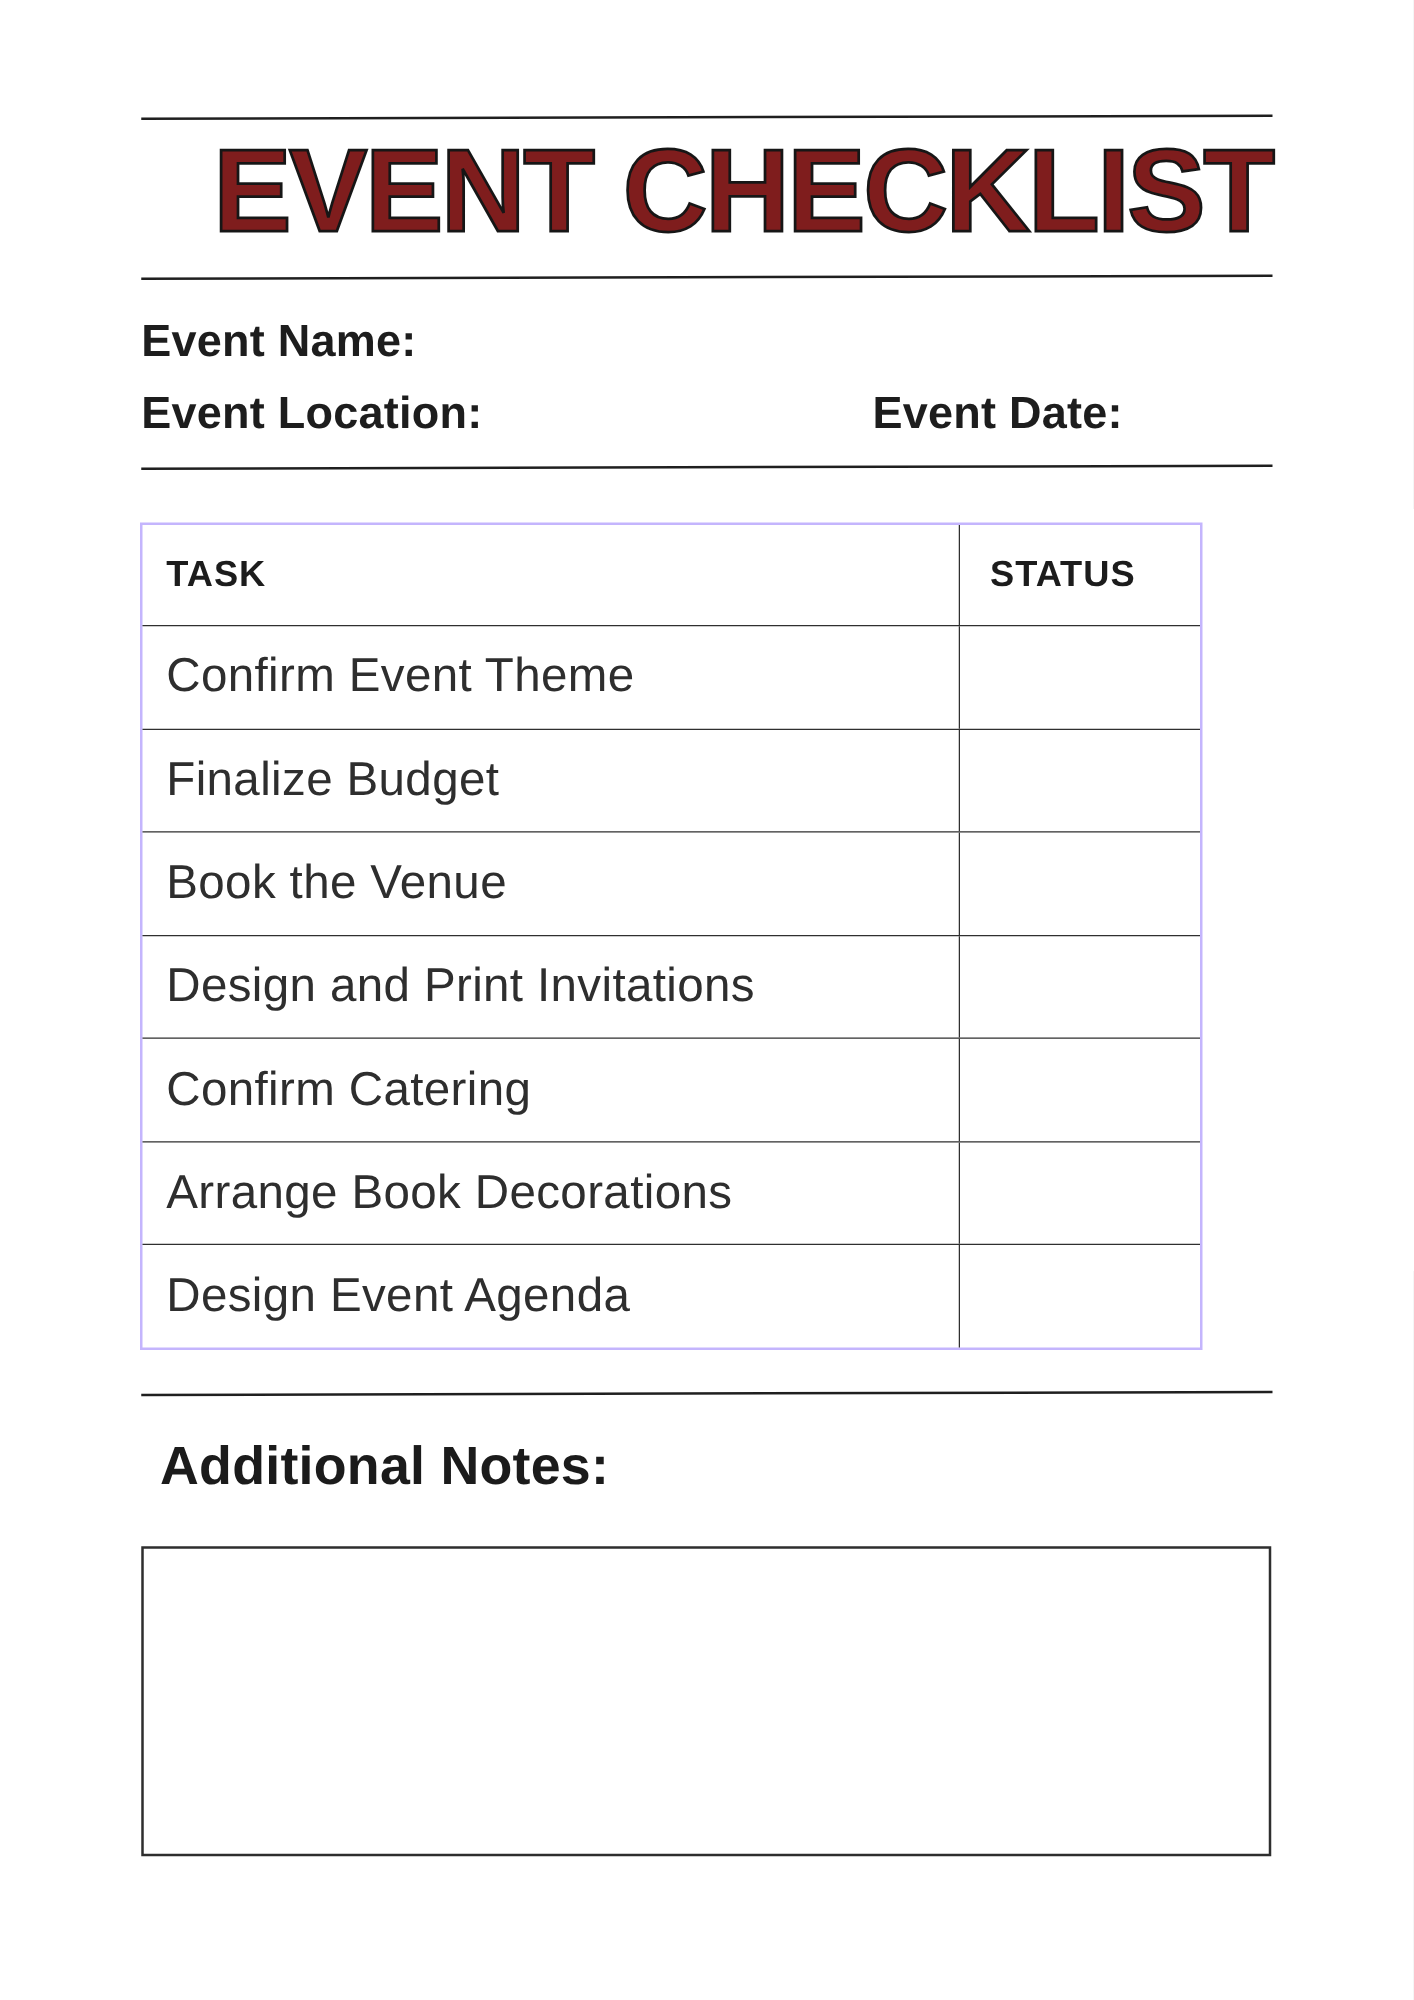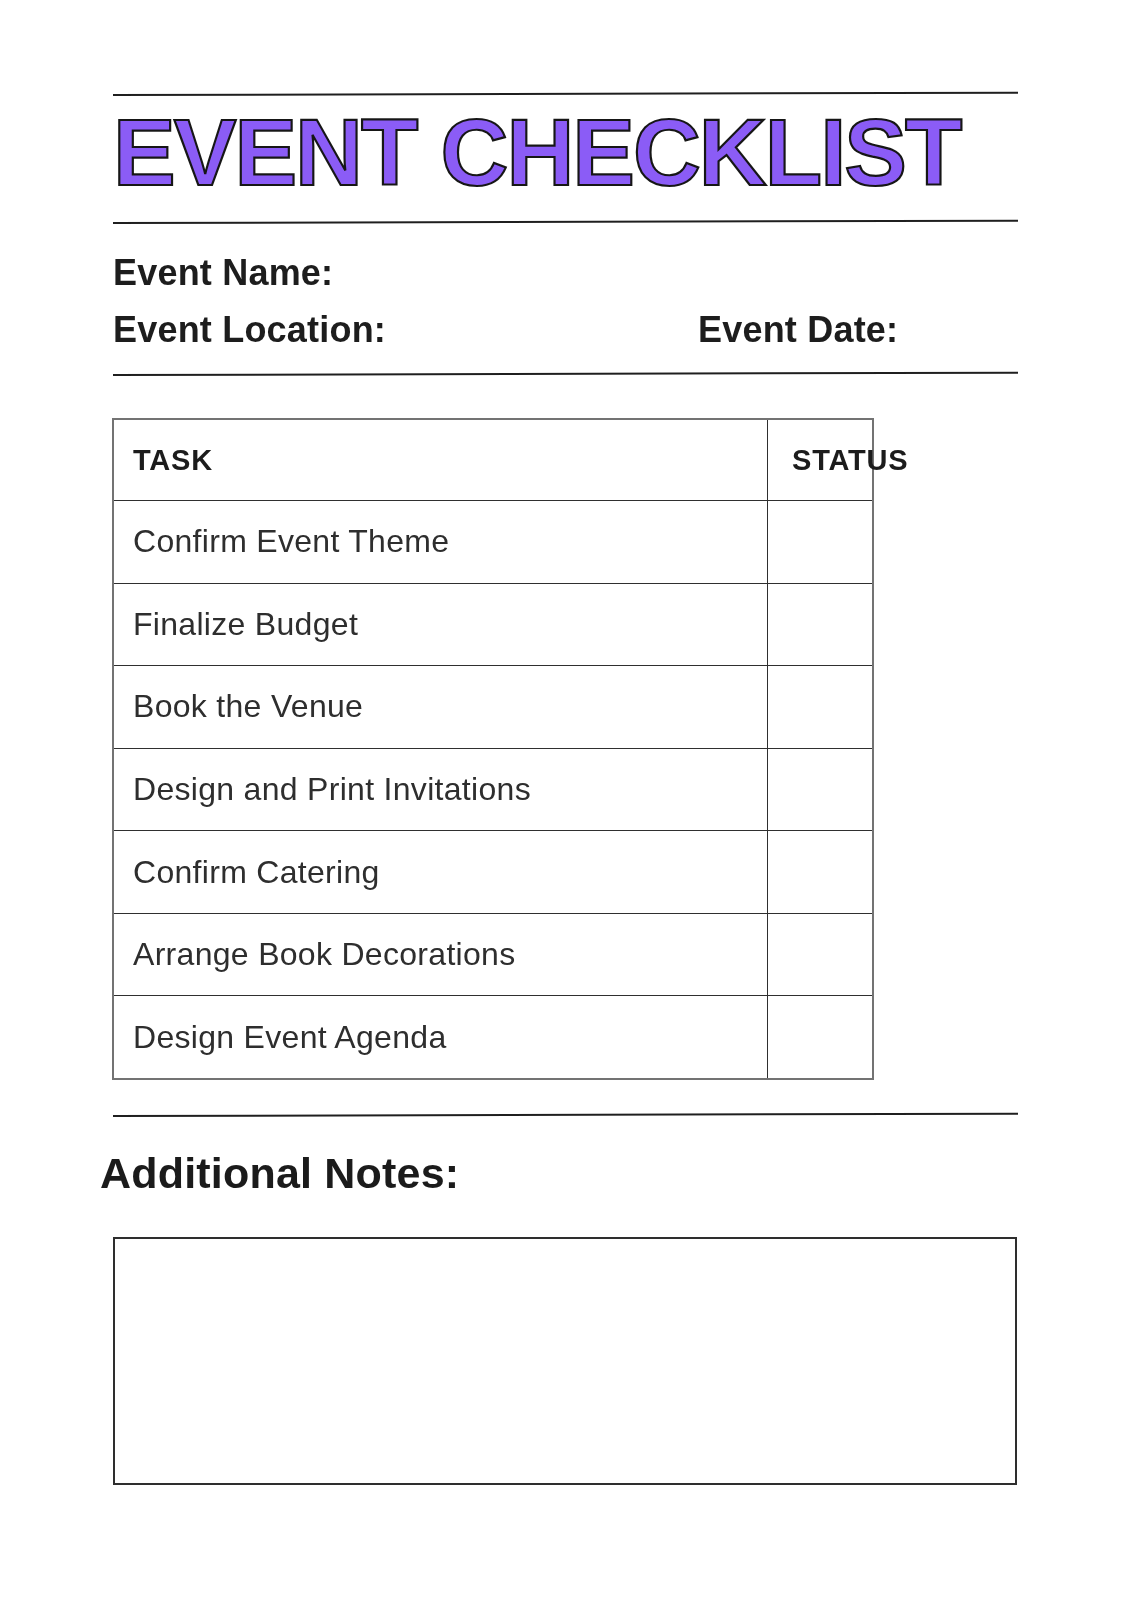--- a/index.html
+++ b/index.html
@@ -13,62 +13,62 @@
     position:absolute; left:113px; width:905px; height:2px;
     background:#1f1f1f; transform:rotate(-0.15deg); transform-origin:left center;
   }
   .rule-top { top:94px; }
   .rule-title-bottom { top:222px; }
   .rule-above-table { top:374px; }
   .rule-above-notes { top:1115px; height:2.4px; }
 
   .doc-title {
     position:absolute; top:106px; left:113px; width:905px;
-    text-align:left; white-space:nowrap;
+    text-align:right; white-space:nowrap;
     font-size:94px; font-weight:bold; letter-spacing:-2px; line-height:1;
-    color:#8b5cf6; -webkit-text-stroke:2.2px #161616;
+    color:#7f1d1d; -webkit-text-stroke:2.2px #161616;
   }
 
   .info-label {
     position:absolute; font-size:36px; font-weight:bold;
     letter-spacing:0.2px; line-height:1; color:#1d1d1d; white-space:nowrap;text-align:center;
   }
   .lbl-name { top:255px; left:113px; }
   .lbl-location { top:312px; left:113px; }
   .lbl-date { top:312px; left:698px; }
   .info-field { position:absolute; height:42px; }
   .fld-name { top:250px; left:330px; width:688px; }
   .fld-location { top:307px; left:395px; width:270px; }
   .fld-date { top:307px; left:885px; width:133px; }
 
   .table {
-    position:absolute; top:418px; left:112px; width:762px; height:662px;
-    border:2px solid #737373; box-sizing:border-box;
+    position:absolute; top:418px; left:112px; width:850px; height:662px;
+    border:2px solid #c4b5fd; box-sizing:border-box;
     display:flex; flex-direction:column;
   }
   .thead { height:80px; display:flex; flex:none; }
   .trow { flex:1; display:flex; border-top:1.6px solid #2f2f2f; }
   .cell-task {
     width:653px; flex:none; box-sizing:border-box; padding-left:19px;
     display:flex; align-items:center;
   }
   .cell-status {
     flex:1; box-sizing:border-box; padding-left:24px;
     border-left:1.6px solid #2f2f2f;
     display:flex; align-items:center;text-align:right;
   }
   .thead .cell-task, .thead .cell-status {
     font-size:29px; font-weight:bold; letter-spacing:0.8px; color:#1c1c1c;
   }
   .trow .cell-task, .trow .cell-status {
-    font-size:32px; font-weight:300; letter-spacing:0.3px; color:#2e2e2e;
+    font-size:38px; font-weight:300; letter-spacing:0.3px; color:#2e2e2e;
   }
 
   .notes-label {
-    position:absolute; top:1152px; left:100px;
+    position:absolute; top:1152px; left:128px;
     font-size:43px; font-weight:bold; letter-spacing:0.2px; line-height:1;
     color:#1b1b1b; white-space:nowrap;
   }
   .notes-box {
     position:absolute; top:1237px; left:113px; width:904px; height:248px;
     border:2.5px solid #2e2e2e; box-sizing:border-box; background:#ffffff;
     font-size:30px; color:#2e2e2e; padding:12px 16px;
   }
 </style>
 </head>

